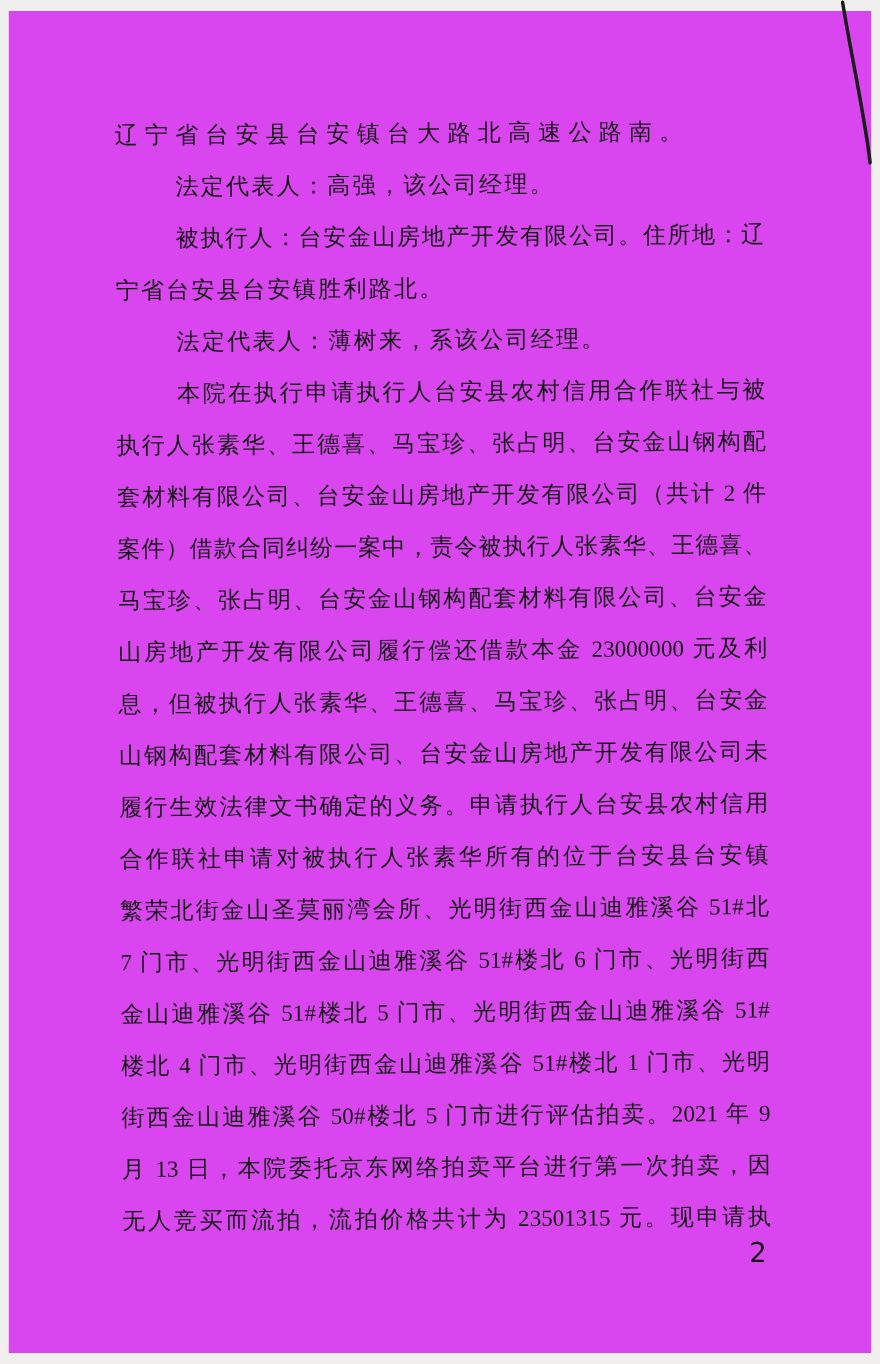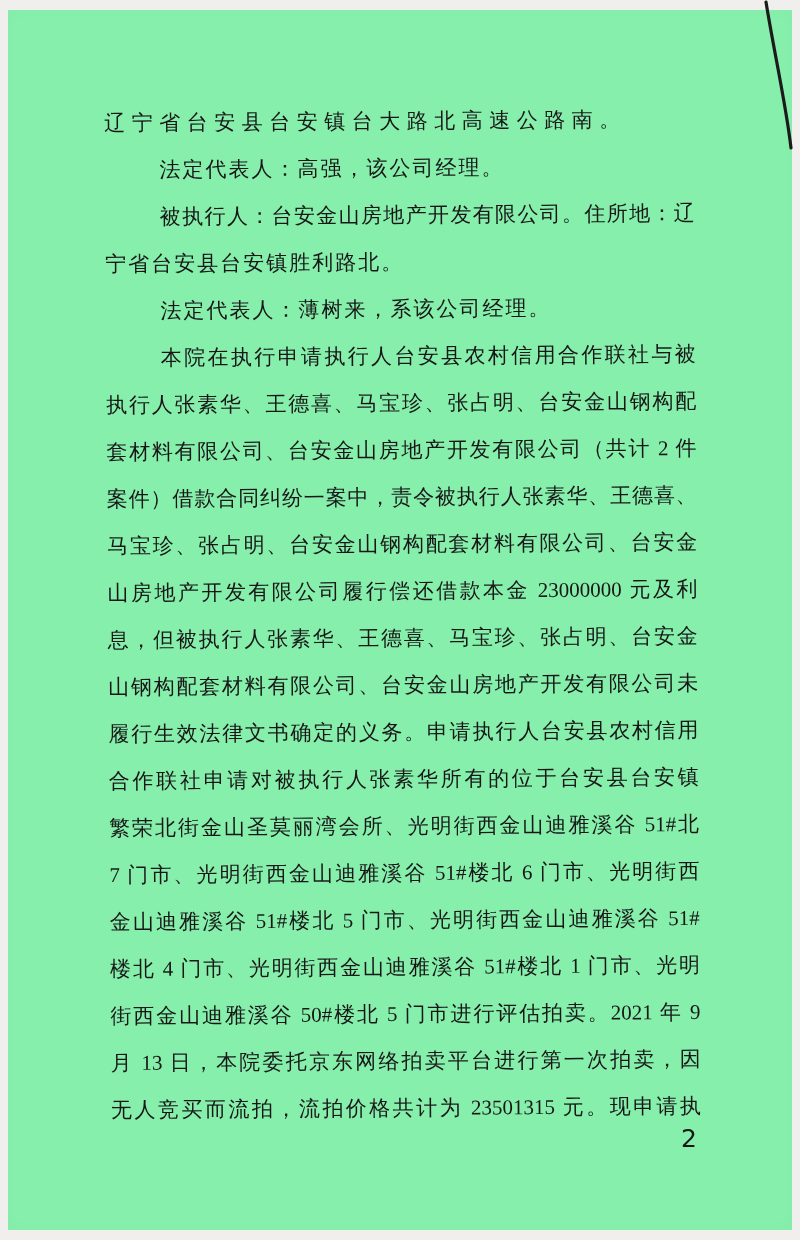--- a/index.html
+++ b/index.html
@@ -16,21 +16,21 @@
     width: 800px;
     height: 1240px;
     background: #f0efee;
   }
   .sheet {
     position: absolute;
     left: 8px;
     top: 10px;
     width: 784px;
     height: 1220px;
-    background: #86efac;
+    background: #d946ef;
     box-shadow: inset 0 0 18px rgba(0,0,0,0.015);
   }
   .text-block {
     position: absolute;
     left: 96px;
     top: 88px;
     width: 590px;
     transform: rotate(-0.4deg);
     transform-origin: 50% 0;
     color: #171717;

